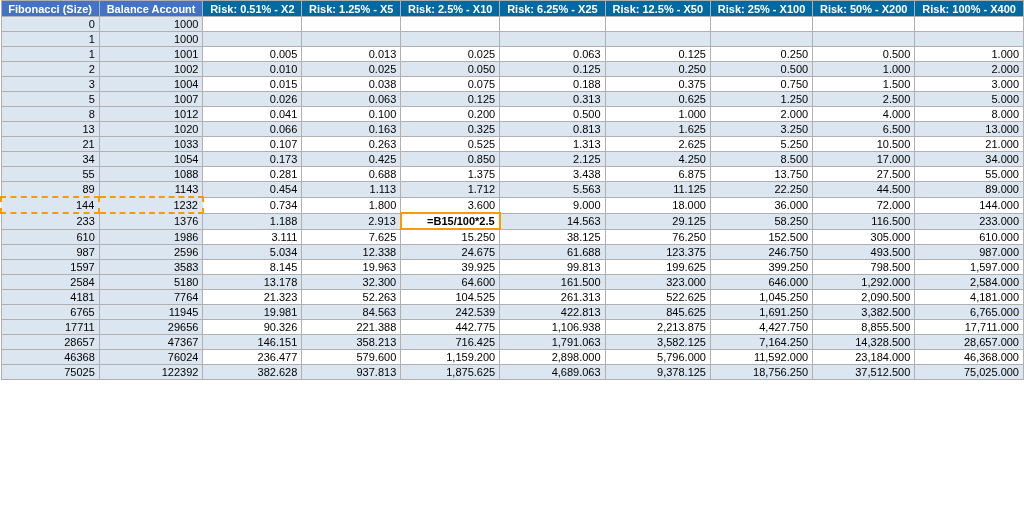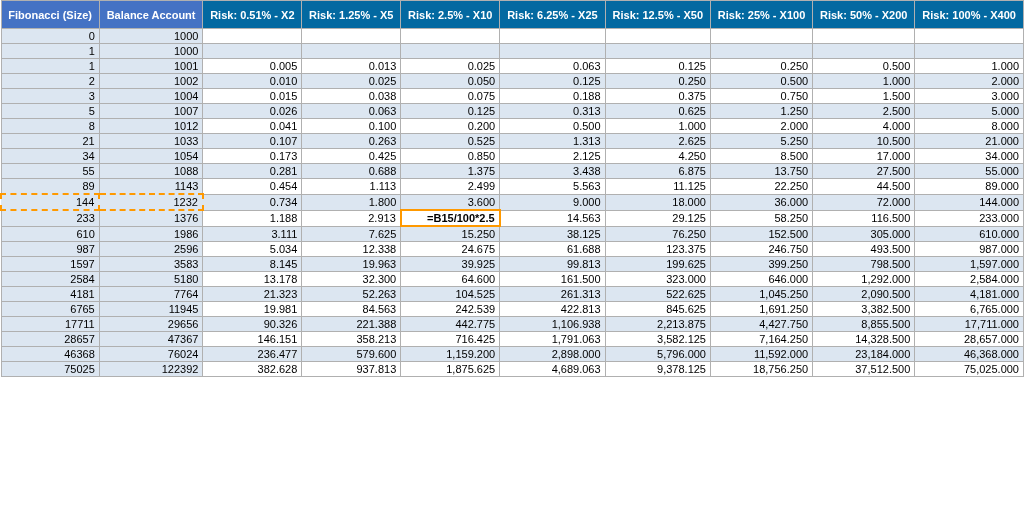--- a/index.html
+++ b/index.html
@@ -15,21 +15,21 @@
     .formula-cell {
       background-color: #fff !important;
       border: 2px solid #ff9900 !important;
       color: #000;
       font-weight: bold;
     }
     .dashed-row td:first-child, .dashed-row td:nth-child(2) {
       border: 2px dashed #ff9900 !important;
       margin-left: 36px;
     }
-    .header-row th { height: 28px; }
+    .header-row th { height: 16px; }
   </style>
 </head>
 <body>
 
 <table>
   <thead>
     <tr class="header-row">
     <th>Fibonacci (Size)</th>
         <th>Balance Account</th>
         <th>Risk: 0.51% - X2</th>
@@ -121,20 +121,32 @@
         <td>0.041</td>
         <td>0.100</td>
         <td>0.200</td>
         <td>0.500</td>
         <td>1.000</td>
         <td>2.000</td>
         <td>4.000</td>
         <td>8.000</td>
       </tr>
       <tr>
+        <td>13</td>
+        <td>1020</td>
+        <td>0.066</td>
+        <td>0.163</td>
+        <td>0.325</td>
+        <td>0.813</td>
+        <td>1.625</td>
+        <td>3.250</td>
+        <td>6.500</td>
+        <td>13.000</td>
+      </tr>
+      <tr>
         <td>21</td>
         <td>1033</td>
         <td>0.107</td>
         <td>0.263</td>
         <td>0.525</td>
         <td>1.313</td>
         <td>2.625</td>
         <td>5.250</td>
         <td>10.500</td>
         <td>21.000</td>
@@ -161,21 +173,21 @@
         <td>6.875</td>
         <td>13.750</td>
         <td>27.500</td>
         <td>55.000</td>
       </tr>
       <tr>
         <td>89</td>
         <td>1143</td>
         <td>0.454</td>
         <td>1.113</td>
-        <td>2.499</td>
+        <td>1.712</td>
         <td>5.563</td>
         <td>11.125</td>
         <td>22.250</td>
         <td>44.500</td>
         <td>89.000</td>
       </tr>
       <tr class="dashed-row">
         <td>144</td>
         <td>1232</td>
         <td>0.734</td>

